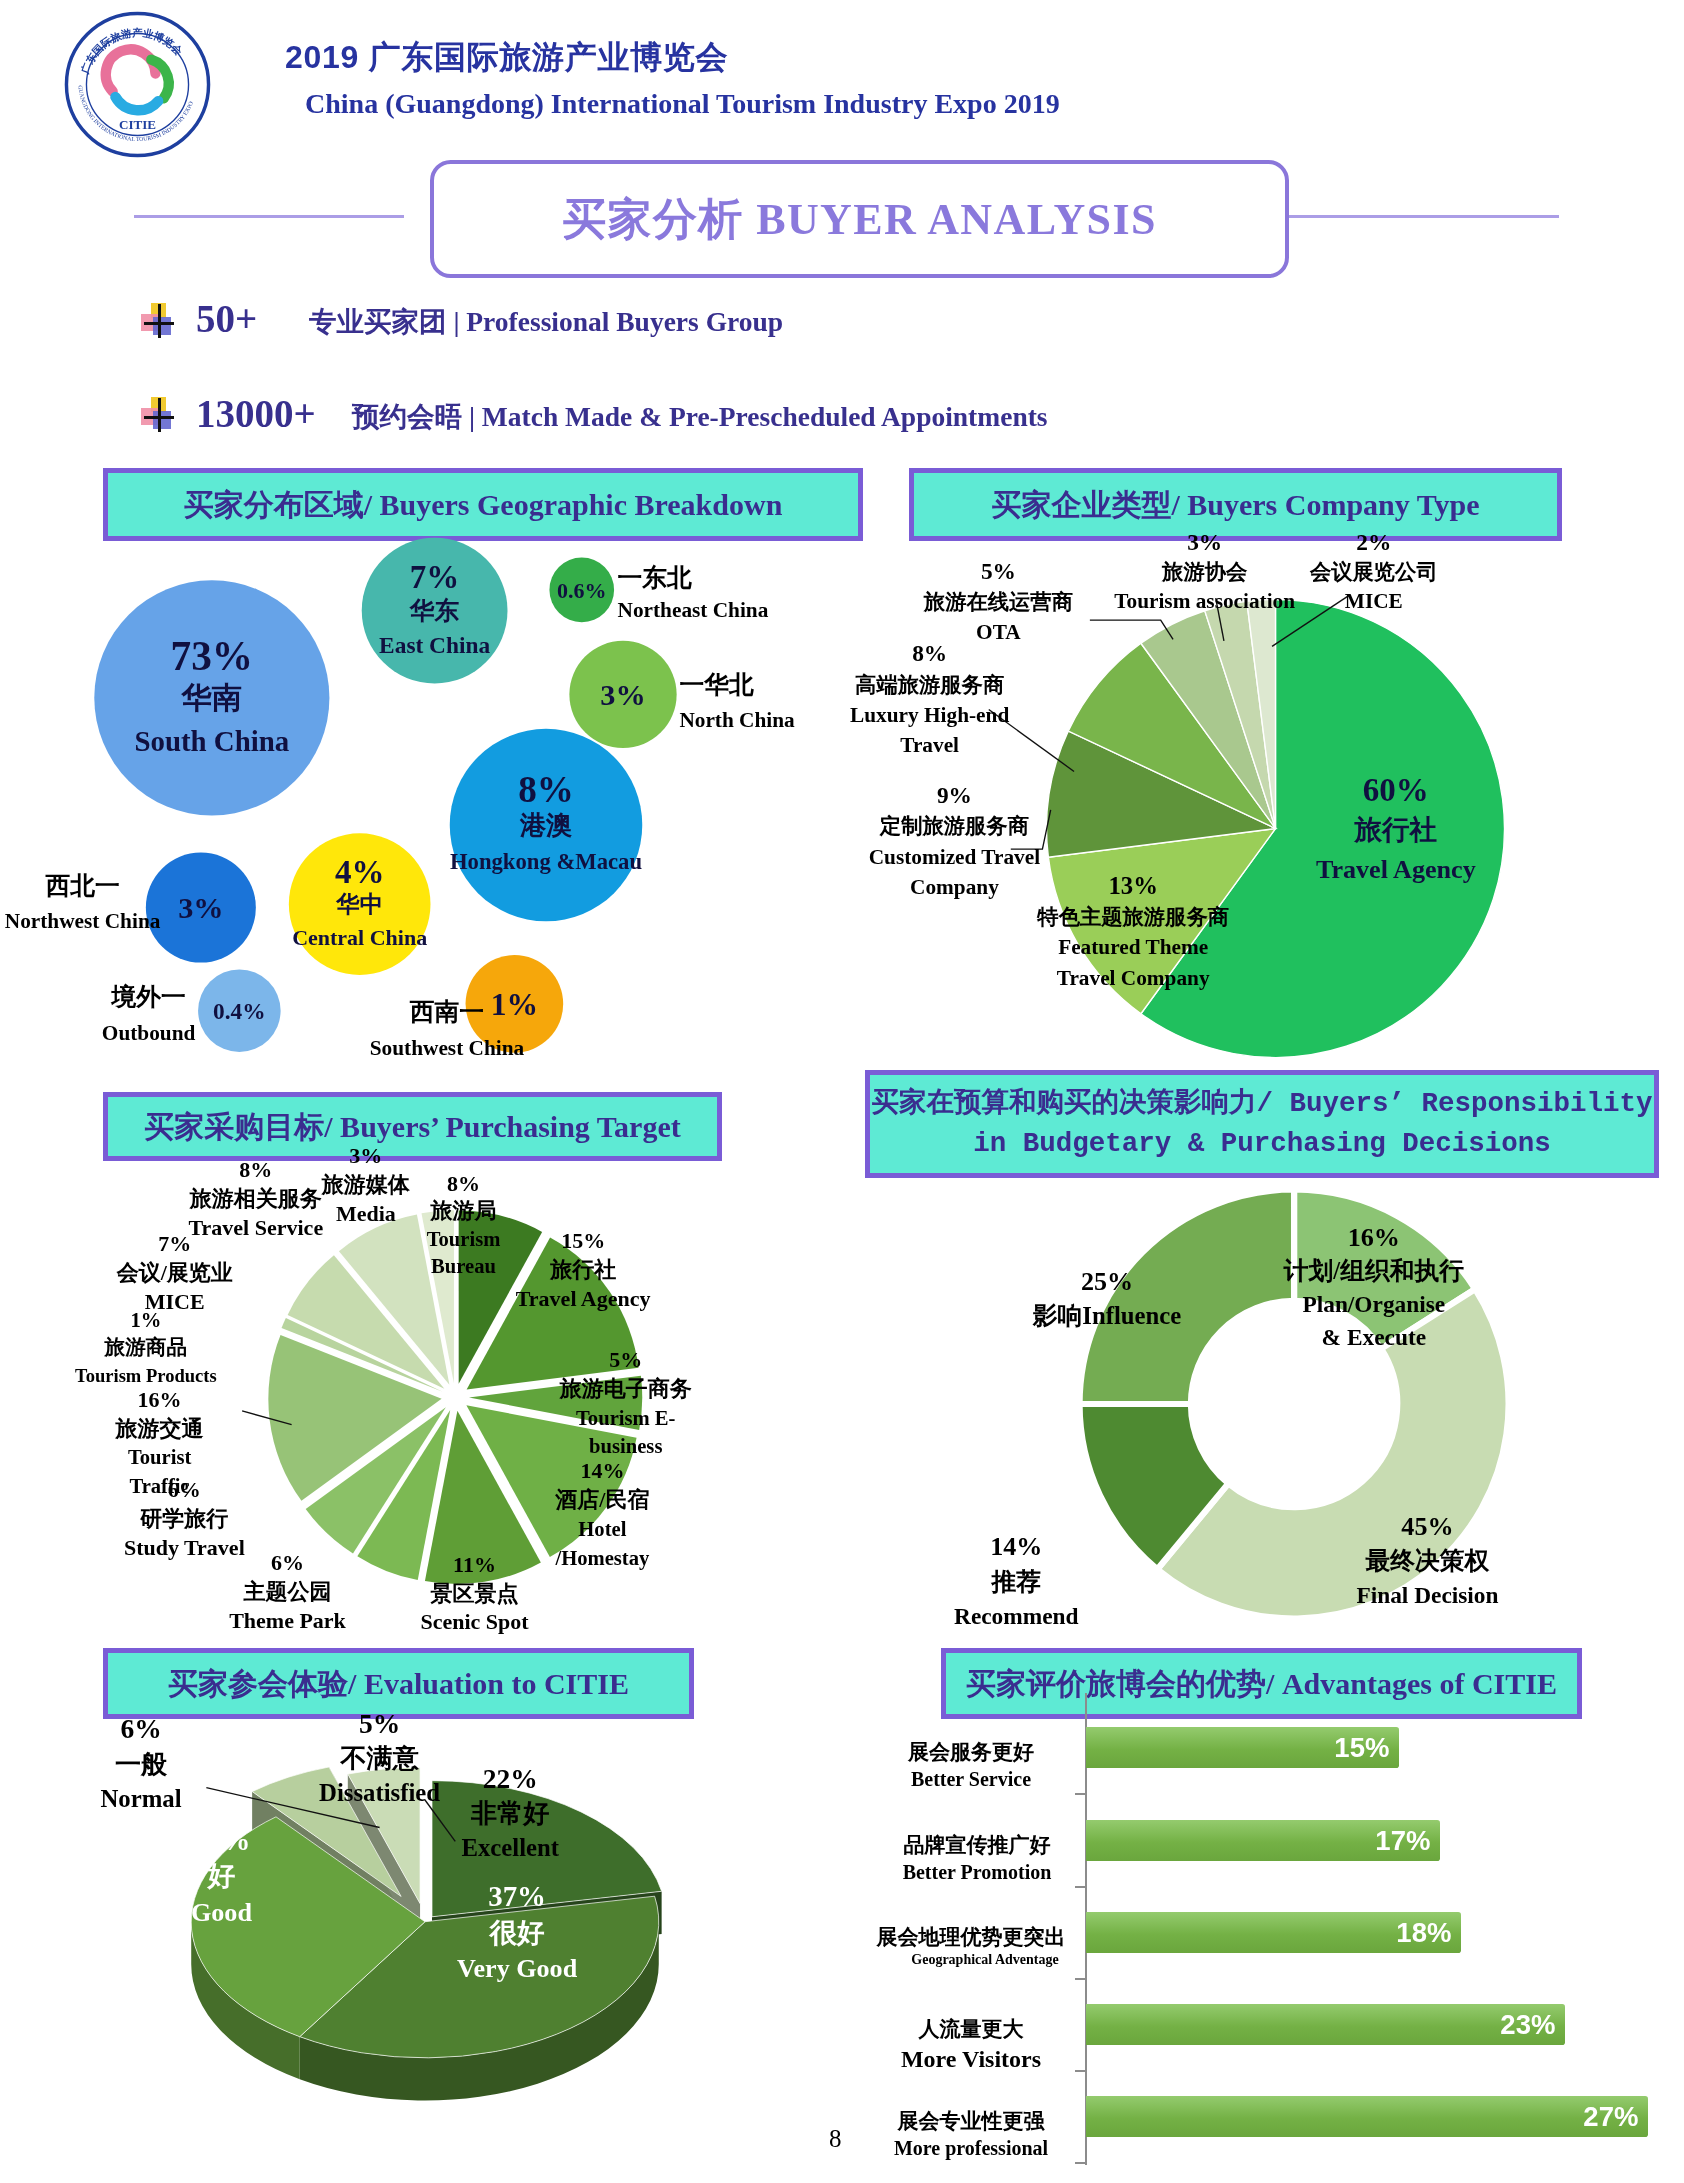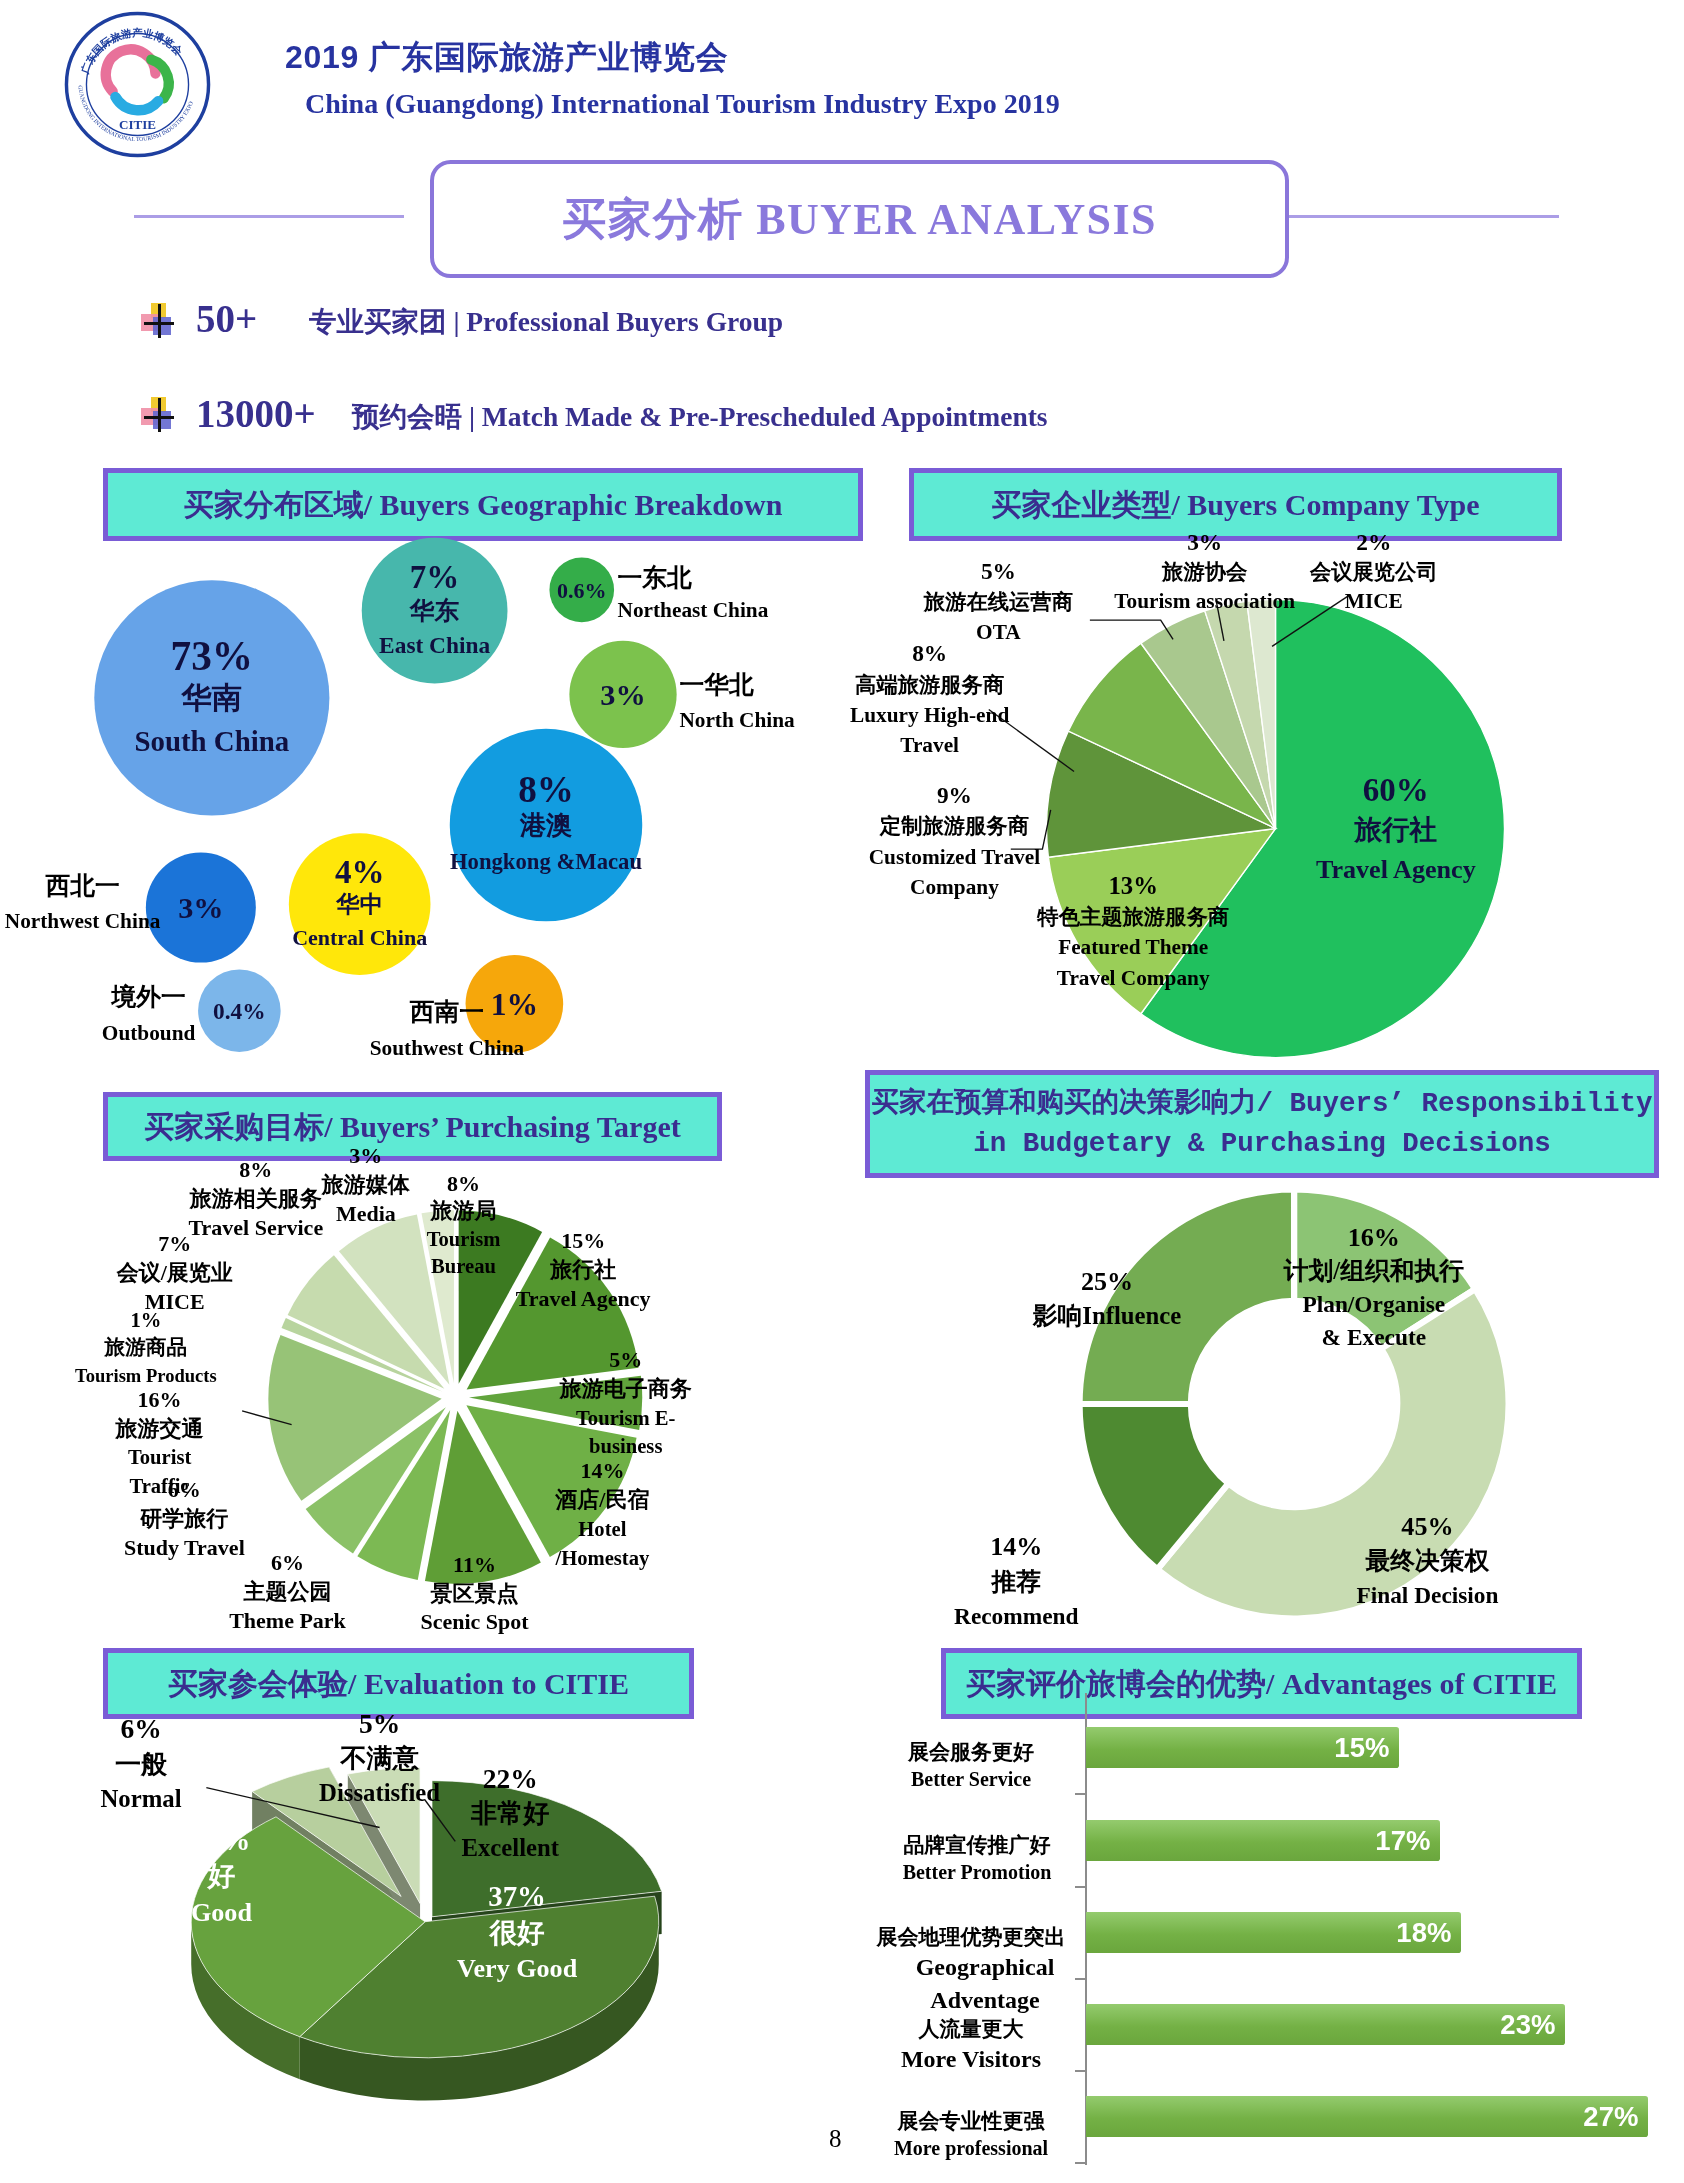--- a/index.html
+++ b/index.html
@@ -234,21 +234,21 @@
       <div class="barlabel" style="left: 867px; top: 1831px; width: 220px;">
         <div>品牌宣传推广好</div>
         <div style="font-size: 20px;">Better Promotion</div>
       </div>
       <div class="tick" style="left: 1075px; top: 1886px;"></div>
       <div class="barrow" style="left: 1086px; top: 1912px; width: 375px;">
         <span class="pct">18%</span>
       </div>
       <div class="barlabel" style="left: 861px; top: 1923px; width: 220px;">
         <div>展会地理优势更突出</div>
-        <div style="font-size: 24px; margin-left: 28px;">Geographical Adventage</div>
+        <div style="font-size: 14px; margin-left: 28px;">Geographical Adventage</div>
       </div>
       <div class="tick" style="left: 1075px; top: 1978px;"></div>
       <div class="barrow" style="left: 1086px; top: 2004px; width: 479px;">
         <span class="pct">23%</span>
       </div>
       <div class="barlabel" style="left: 861px; top: 2015px; width: 220px;">
         <div>人流量更大</div>
         <div style="font-size: 24px;">More Visitors</div>
       </div>
       <div class="tick" style="left: 1075px; top: 2070px;"></div>

